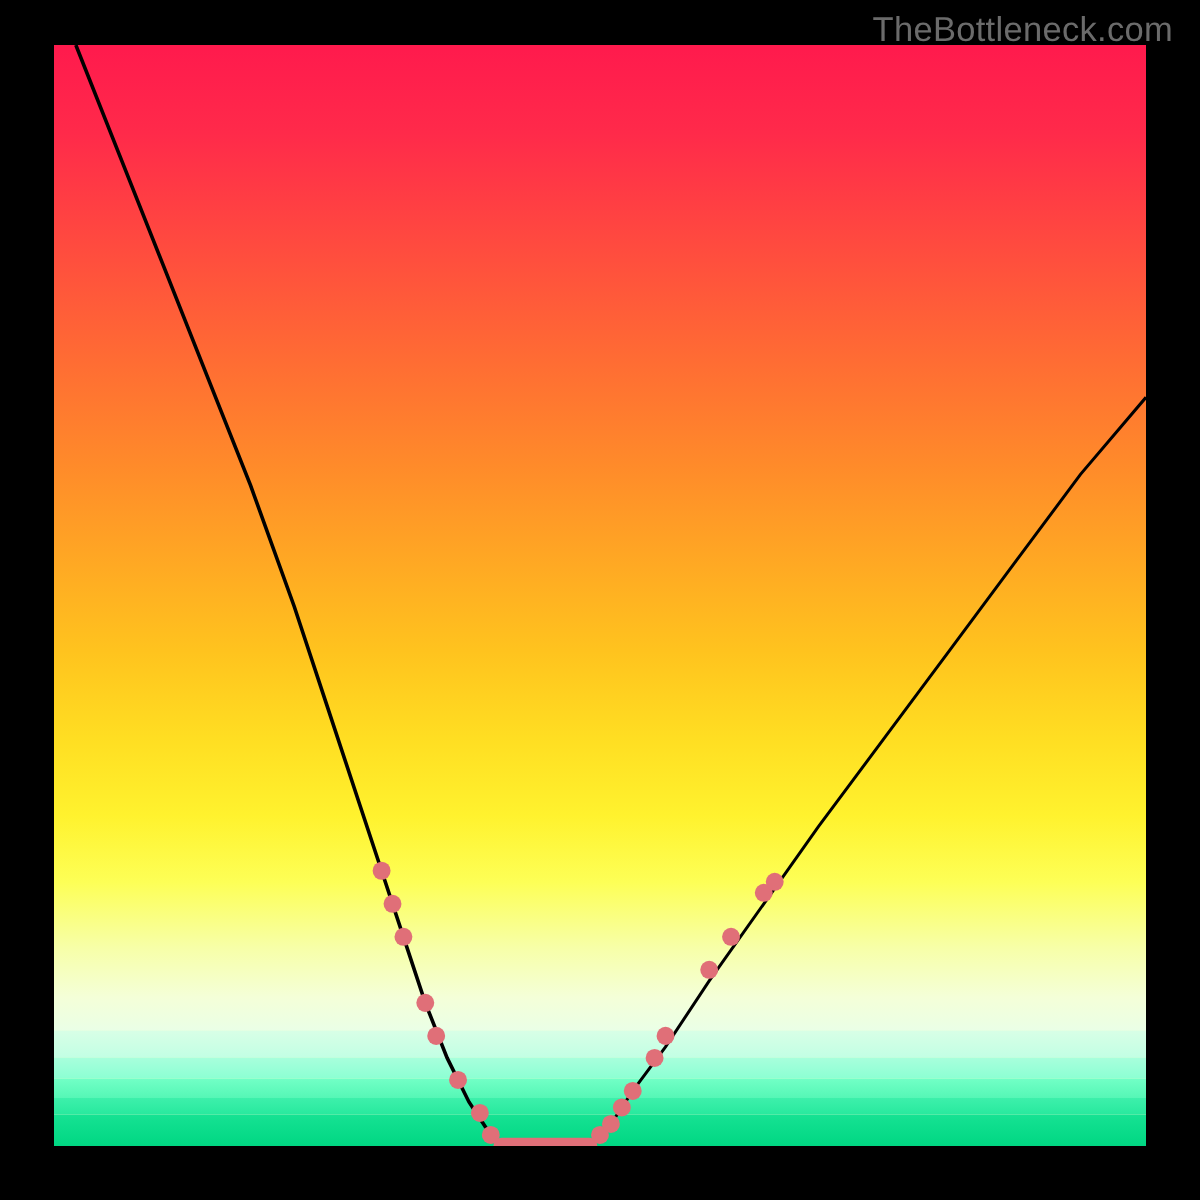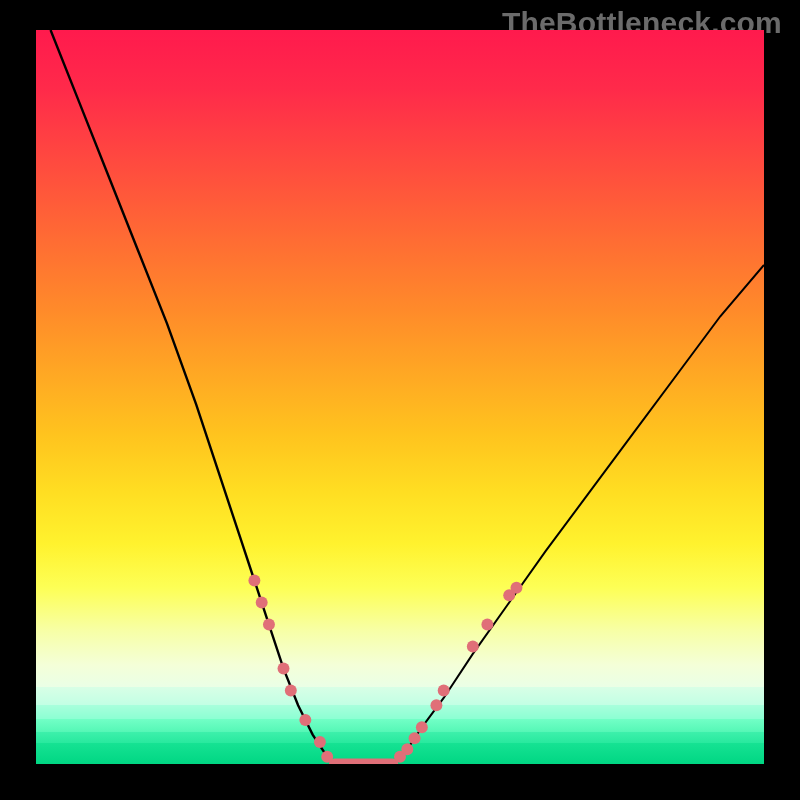--- a/index.html
+++ b/index.html
@@ -8,23 +8,23 @@
     width: 800px;
     height: 800px;
     background: #000;
     position: relative;
   }
   .watermark {
     position: absolute;
     top: 6px;
     right: 18px;
     font-family: Arial, Helvetica, sans-serif;
-    font-size: 30px;
+    font-size: 23px;
     color: #6b6b6b;
-    font-weight: 700;
+    font-weight: 400;
     letter-spacing: 0.2px;
     text-align: right;
   }
   .plot {
     position: absolute;
     left: 36px;
     top: 30px;
     width: 728px;
     height: 734px;
   }

